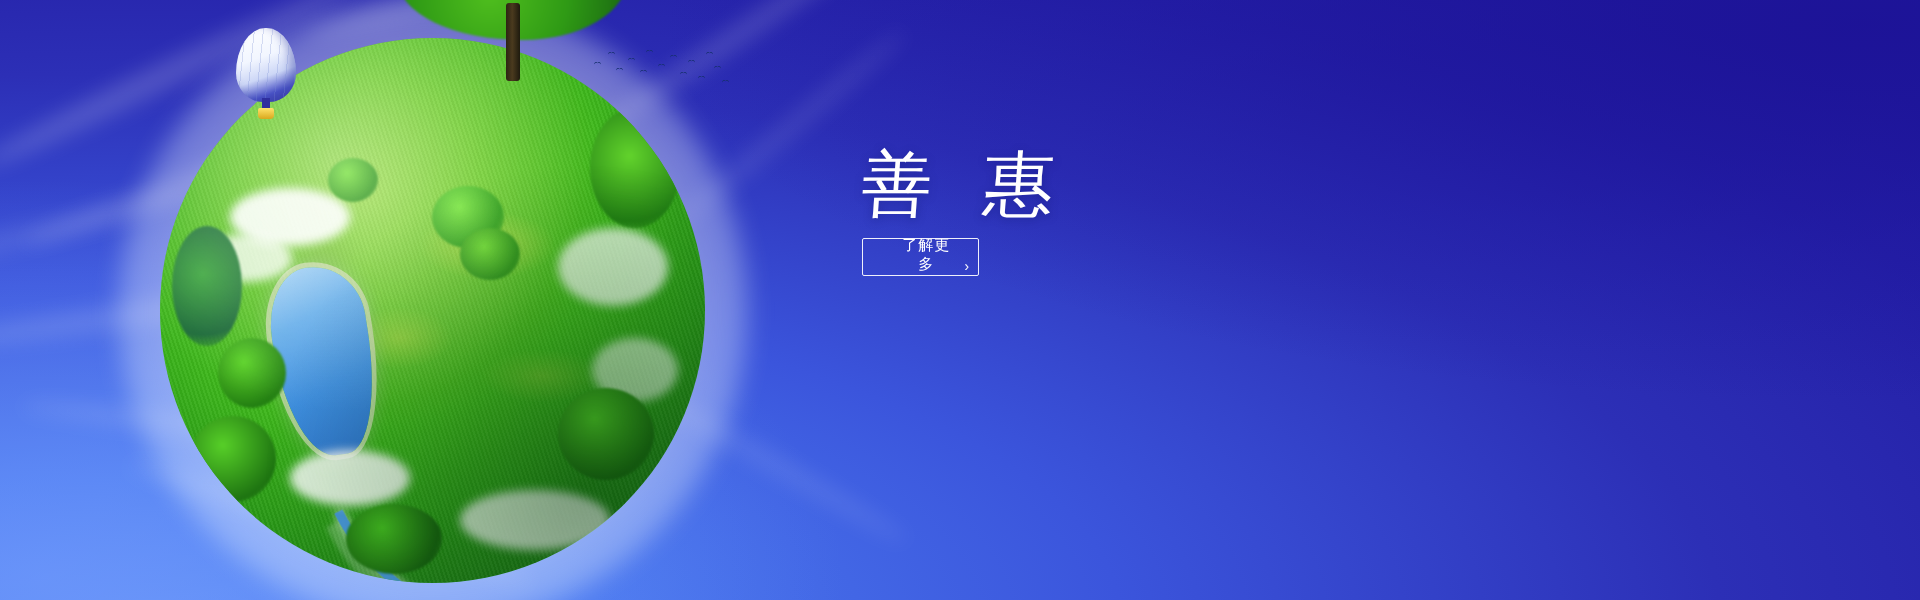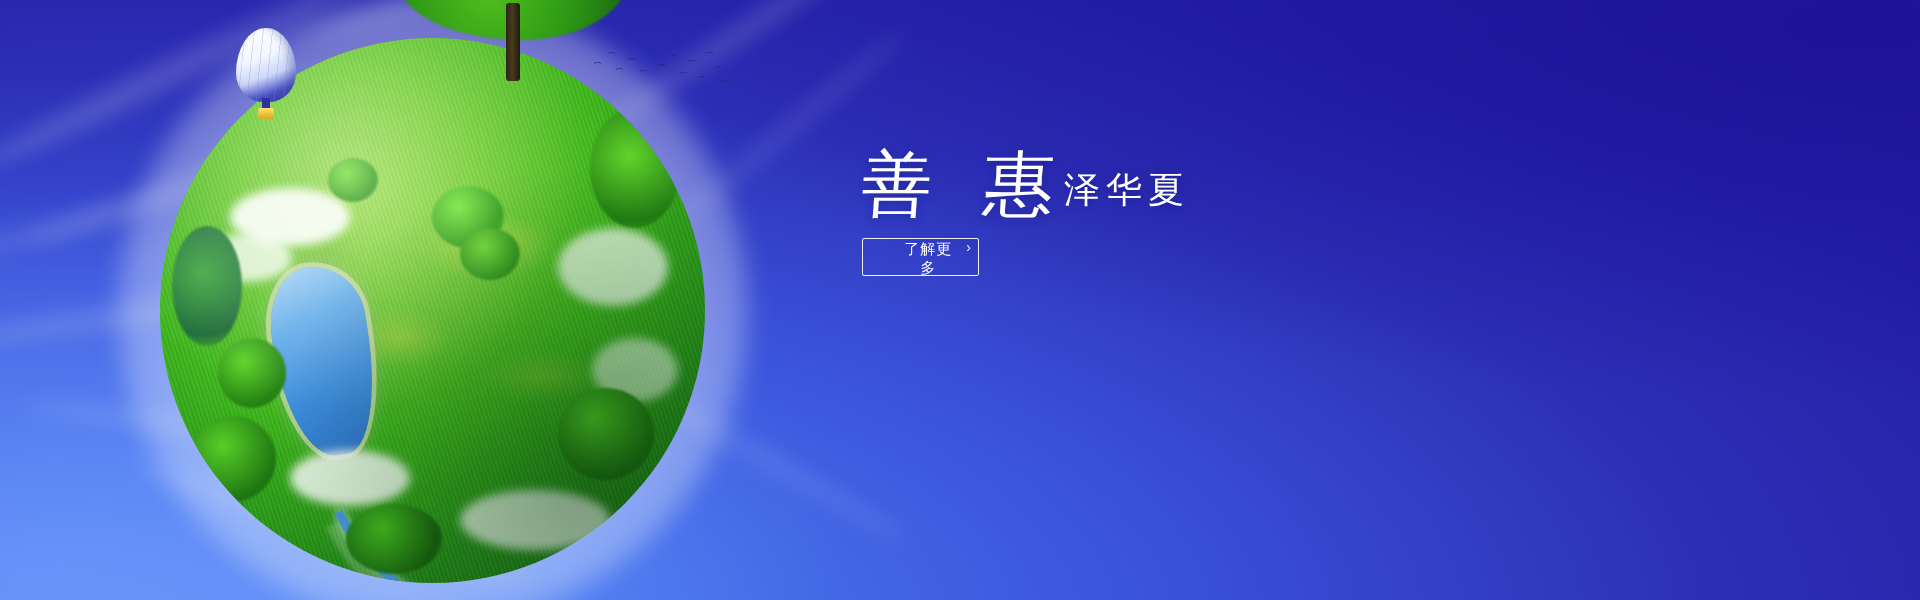--- a/index.html
+++ b/index.html
@@ -174,28 +174,28 @@
     text-shadow:0 1px 6px rgba(10,16,90,.30);
   }
   .desc{
     margin:15px 0 0;
     font-size:19px;letter-spacing:.3px;font-weight:400;
     color:#f2f4ff;white-space:nowrap;
     text-shadow:0 1px 5px rgba(10,16,90,.30);
   }
   .btn{
     margin-top:24px;
-    display:inline-flex;align-items:flex-start;justify-content:center;gap:9px;
+    display:inline-flex;align-items:flex-end;justify-content:center;gap:9px;
     width:117px;height:38px;
     border:1px solid rgba(255,255,255,.92);
     border-radius:2px;
     background:transparent;
     color:#fff;font-size:15px;letter-spacing:1px;
     cursor:pointer;
-    font-family:Liberation Sans, sans-serif;
+    font-family:Liberation Mono, monospace;
     padding-left:36px;
   }
   .btn .chev{font-size:14px;line-height:1;opacity:.95;}
 </style>
 </head>
 <body>
 
 <div class="stage">
 
   <div class="sky"></div>
@@ -271,21 +271,20 @@
     <b style="left:122px;top:20px;"></b>
       <b style="left:130px;top:34px;"></b>
   </div>
 
   <div class="copy">
 
     <h1 class="headline">
       <span class="brush">善</span>
       <span class="gap"></span>
       <span class="brush">惠</span>
-      <span class="reg">泽华夏</span>
     </h1>
 
 
 
     <button class="btn">
       <span>了解更多</span>
       <span class="chev">›</span>
     </button>
 
   </div>

